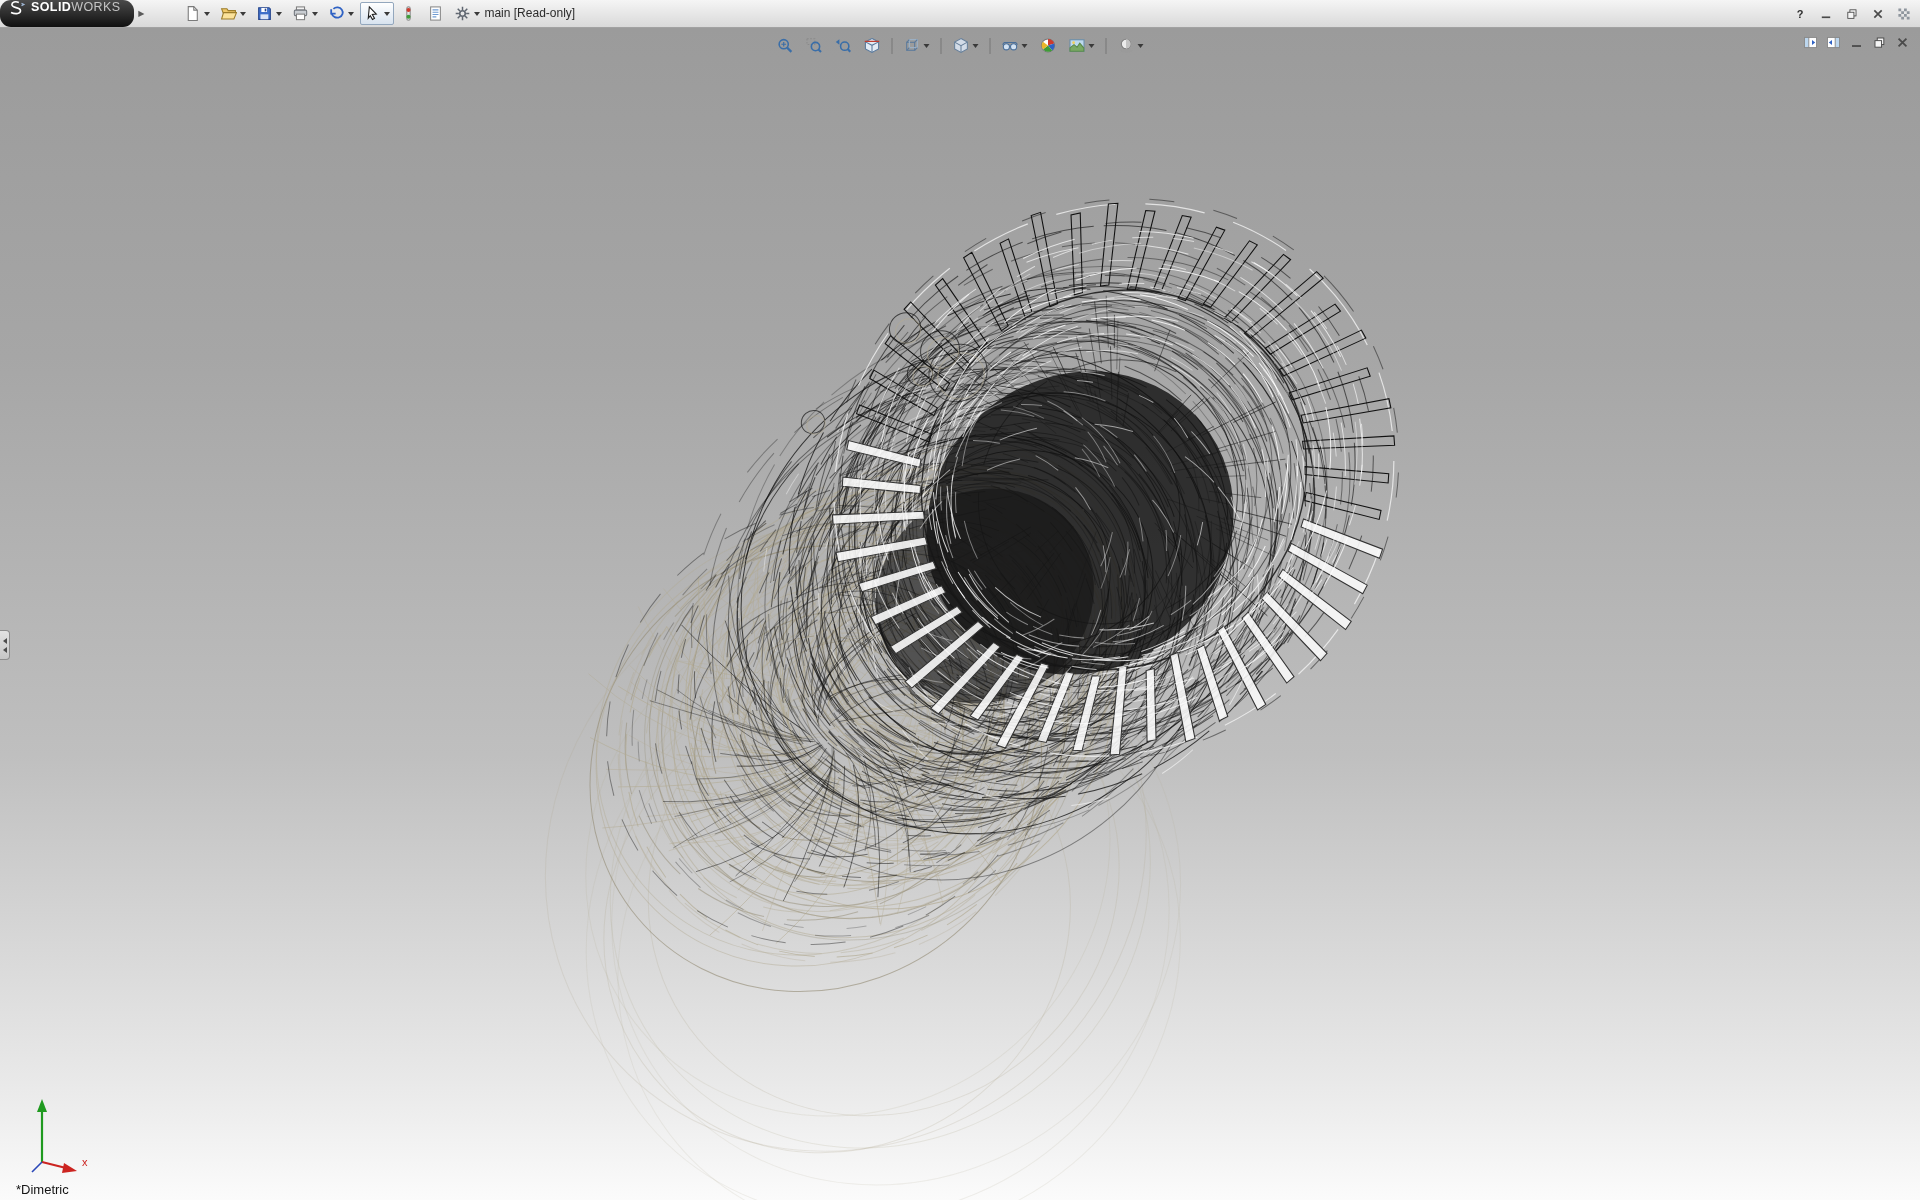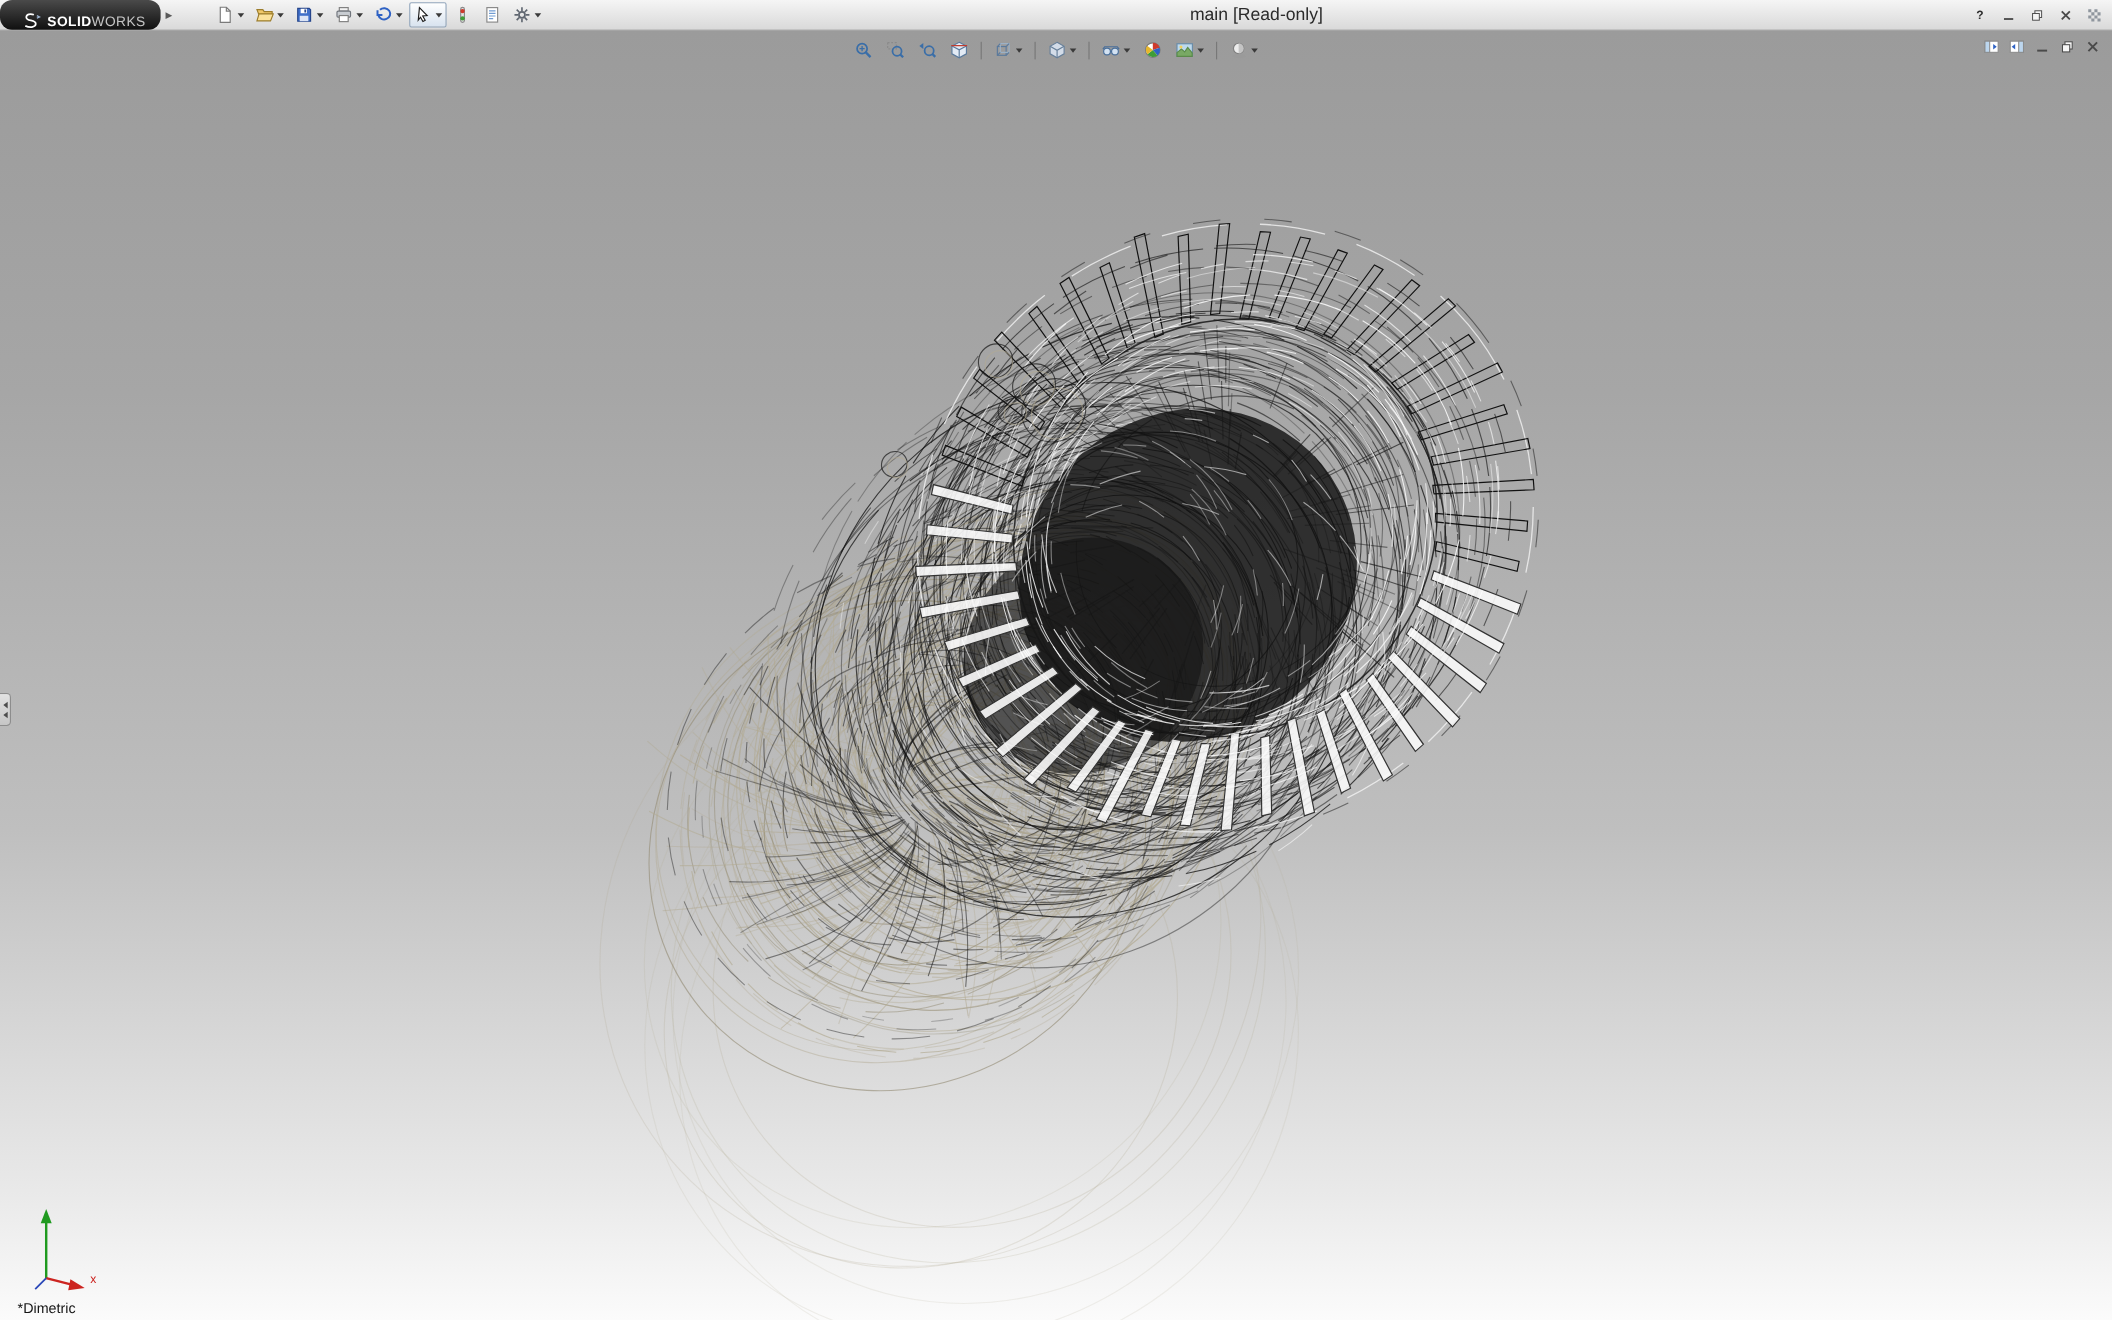--- a/index.html
+++ b/index.html
@@ -1,30 +1,30 @@
 <!DOCTYPE html>
 <html><head>
 <meta charset="utf-8">
 <style>
   html,body{margin:0;padding:0;}
   body{width:1920px;height:1200px;overflow:hidden;font-family:"Liberation Sans",sans-serif;background:#bdbdbd;}
   
   .titlebar{height:27px;display:flex;align-items:stretch;background:linear-gradient(#f5f5f5,#d9d9d9);border-bottom:1px solid #a2a2a2;}
-  .logo{display:flex;align-items:flex-end;gap:5px;padding:0 14px 0 20px;background:linear-gradient(#4a4a4a,#101010);color:#fff;border-radius:11px;}
+  .logo{display:flex;align-items:flex-start;gap:5px;padding:0 14px 0 8px;background:linear-gradient(#4a4a4a,#101010);color:#fff;border-radius:11px;}
   .logo-mark svg{display:block;}
   .logo-text{font-size:12.5px;letter-spacing:.4px;white-space:nowrap;}
   .logo-text b{color:#ffffff;font-weight:bold;}
   .logo-text span{color:#c4c4c4;font-weight:normal;}
   .flyout{width:14px;display:flex;align-items:center;justify-content:center;color:#5a5a5a;font-size:8px;}
   .main-toolbar{display:flex;align-items:center;gap:2px;margin-left:32px;}
   .btn{display:inline-flex;align-items:center;justify-content:center;gap:2px;border:1px solid transparent;background:transparent;padding:2px 3px;border-radius:2px;font:inherit;cursor:default;}
   .btn.active{border:1px solid #93a7bd;background:linear-gradient(#ffffff,#d8e3ef);}
   .caret{width:0;height:0;border-left:3.5px solid transparent;border-right:3.5px solid transparent;border-top:4px solid #3a3a3a;margin-left:1px;}
   .sep{width:1px;height:16px;background:rgba(50,50,50,.35);margin:0 3px;align-self:center;}
-  .title{flex:1;text-align:center;font-size:16px;color:#2b2b2b;line-height:27px;white-space:nowrap;overflow:hidden;}
+  .title{flex:1;text-align:left;font-size:12px;color:#2b2b2b;line-height:27px;white-space:nowrap;overflow:hidden;}
   .winctl{display:flex;align-items:center;gap:3px;padding-right:5px;}
   .winctl .btn{width:23px;height:19px;padding:1px;}
   
   .viewport{position:relative;width:1920px;height:1172px;overflow:hidden;
     background:linear-gradient(180deg,#9b9b9b 0%,#a6a6a6 28%,#bfbfbf 62%,#e9e9e9 90%,#fbfbfb 100%);}
   .model-svg{position:absolute;left:0;top:0;}
   .headsup{position:absolute;top:6px;left:50%;transform:translateX(-50%);display:flex;align-items:center;gap:4px;}
   .docctl{position:absolute;top:5px;right:8px;display:flex;align-items:center;gap:3px;}
   .docctl .btn{width:20px;height:18px;padding:1px;}
   .splitter{position:absolute;left:0;top:602px;width:9px;height:28px;background:linear-gradient(#e2e2e2,#c6c6c6);border:1px solid #8d8d8d;border-left:none;border-radius:0 4px 4px 0;display:flex;flex-direction:column;align-items:center;justify-content:center;gap:3px;}

